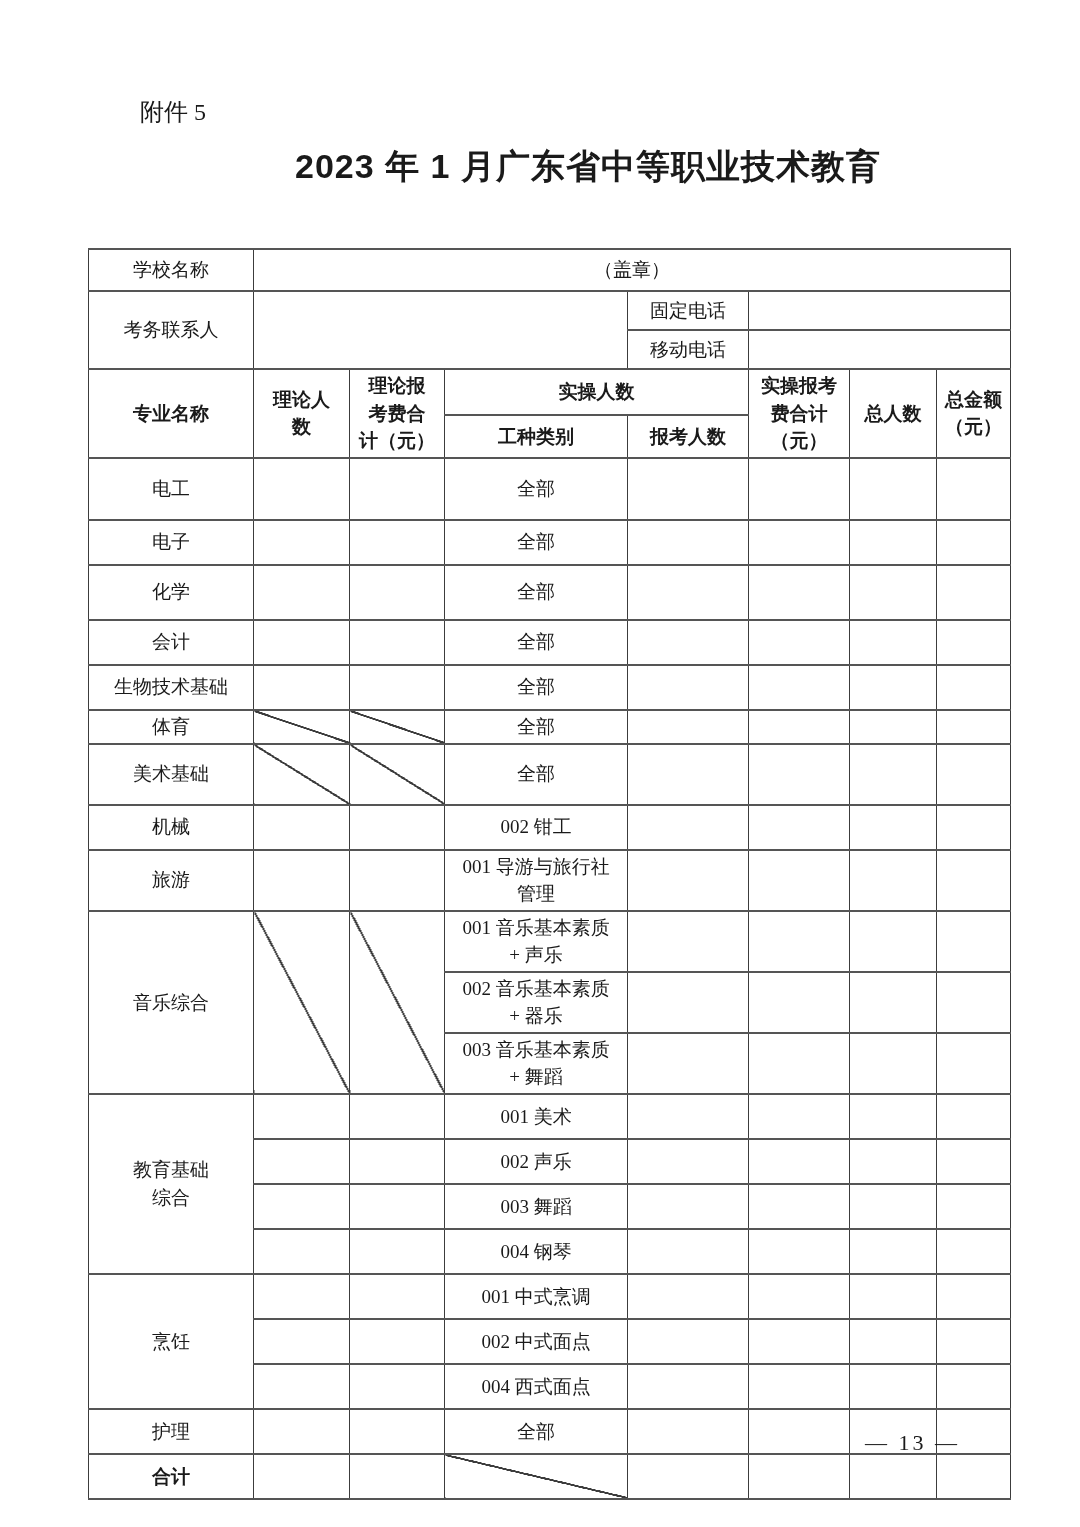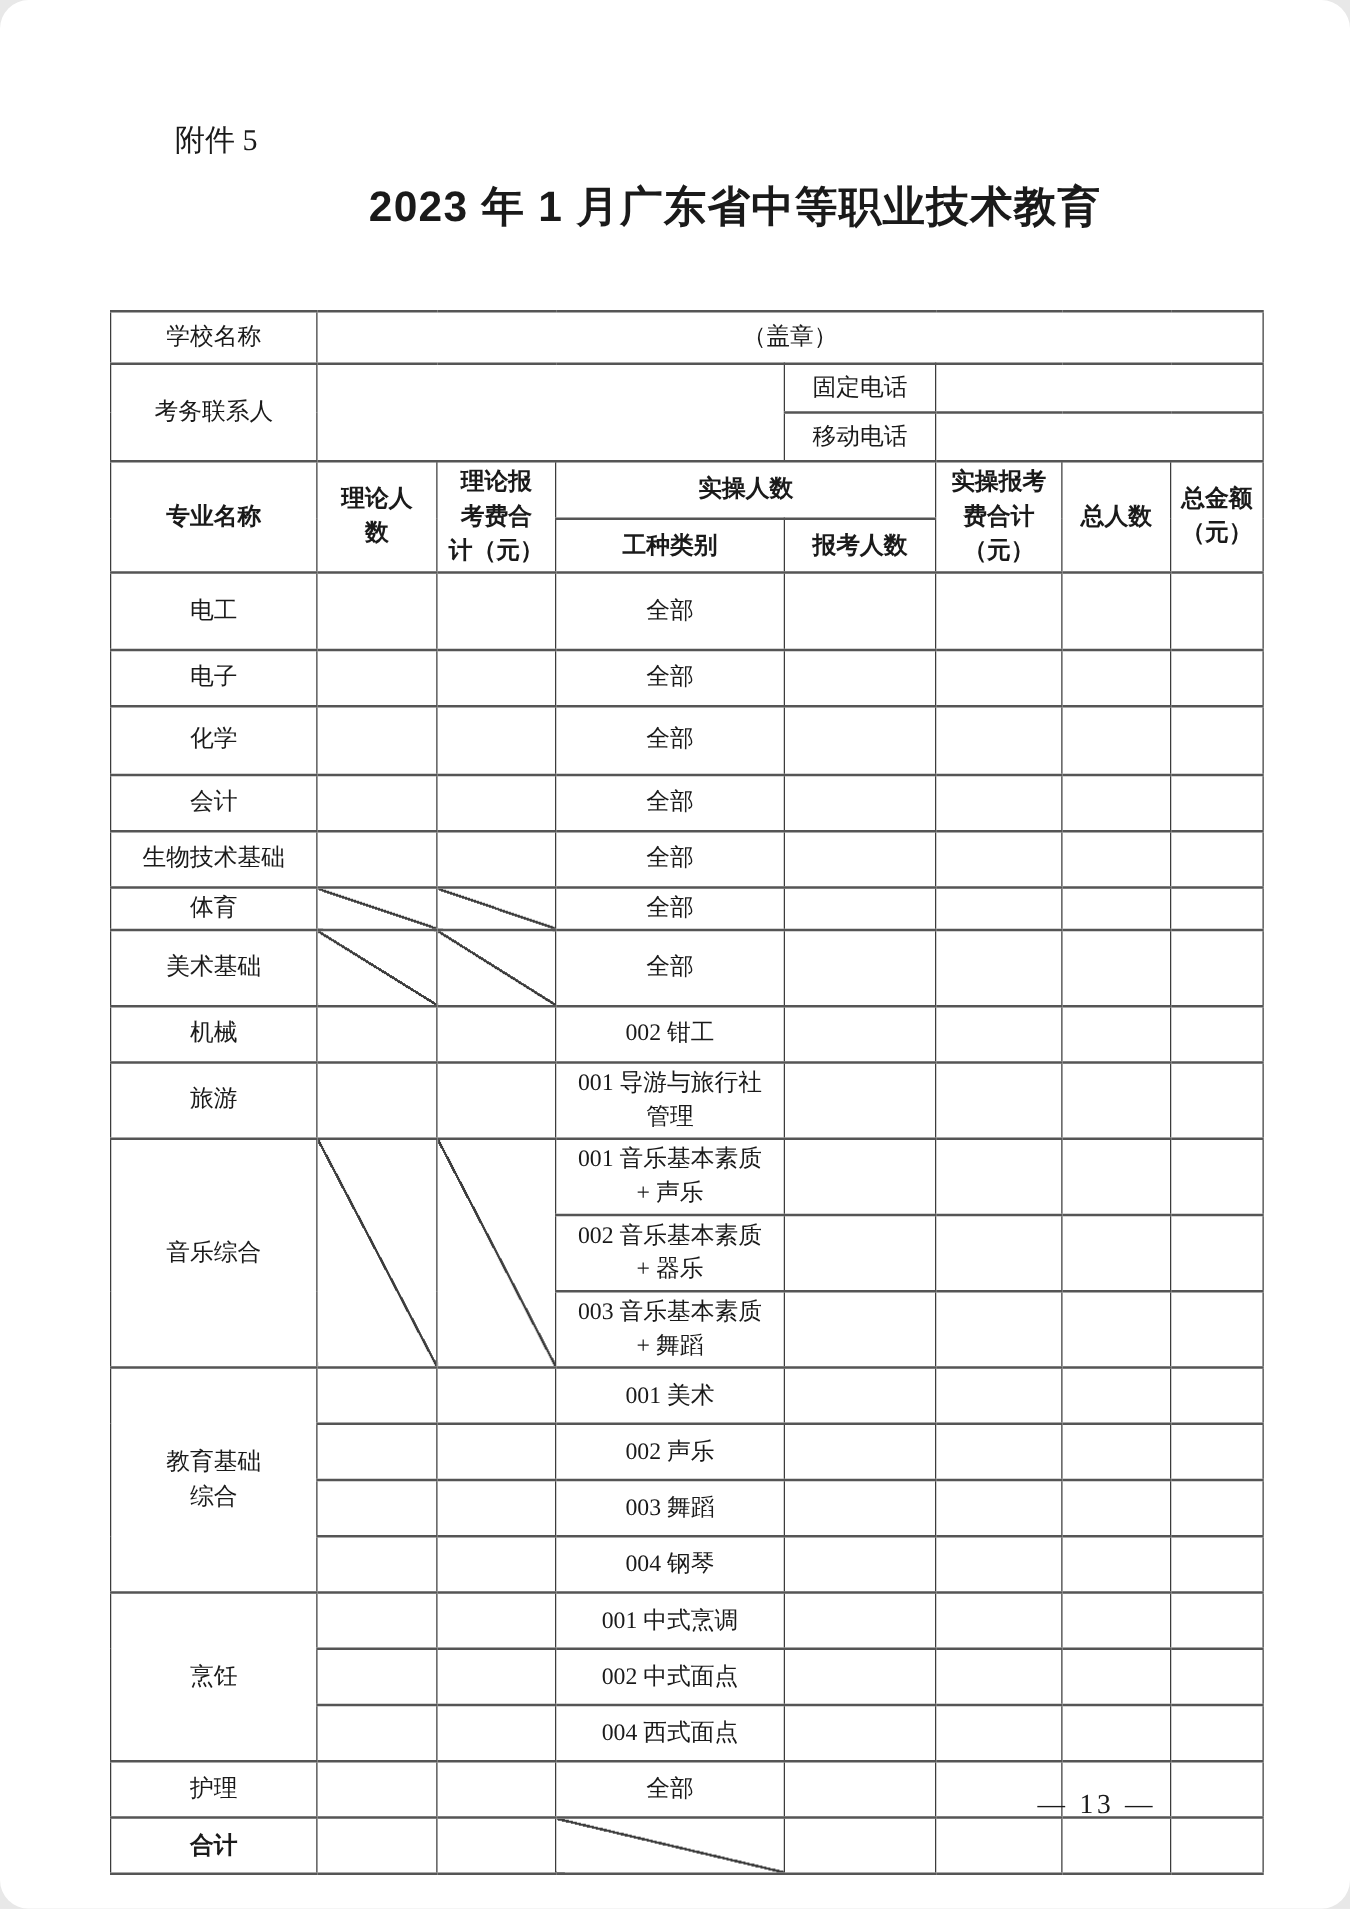--- a/index.html
+++ b/index.html
@@ -5,21 +5,20 @@
   html,body { margin:0; padding:0; background:#e8e8e8; }
   .page {
     position: relative;
     width: 1080px;
     height: 1527px;
     background: #ffffff;
     margin: 0 auto;
     font-family: "Liberation Serif", serif;
     color: #1a1a1a;
     overflow: hidden;
-    border-radius: 23px;
   }
   .attachment {
     position: absolute;
     left: 140px;
     top: 96px;
     font-size: 24px;
   }
   .title {
     position: absolute;
     top: 142px;
@@ -68,21 +67,21 @@
       transparent calc(50% - 1px),
       #3c3c3c calc(50% - 1px),
       #3c3c3c calc(50% + 1px),
       transparent calc(50% + 1px));
   }
   .page-number {
     position: absolute;
     top: 1430px;
     left: 830px;
     width: 130px;
-    text-align: left;
+    text-align: right;
     font-size: 22px;
     letter-spacing: 3px;
   }
 </style>
 </head>
 <body>
 
 <div class="page">
 
   <div class="attachment">附件 5</div>

